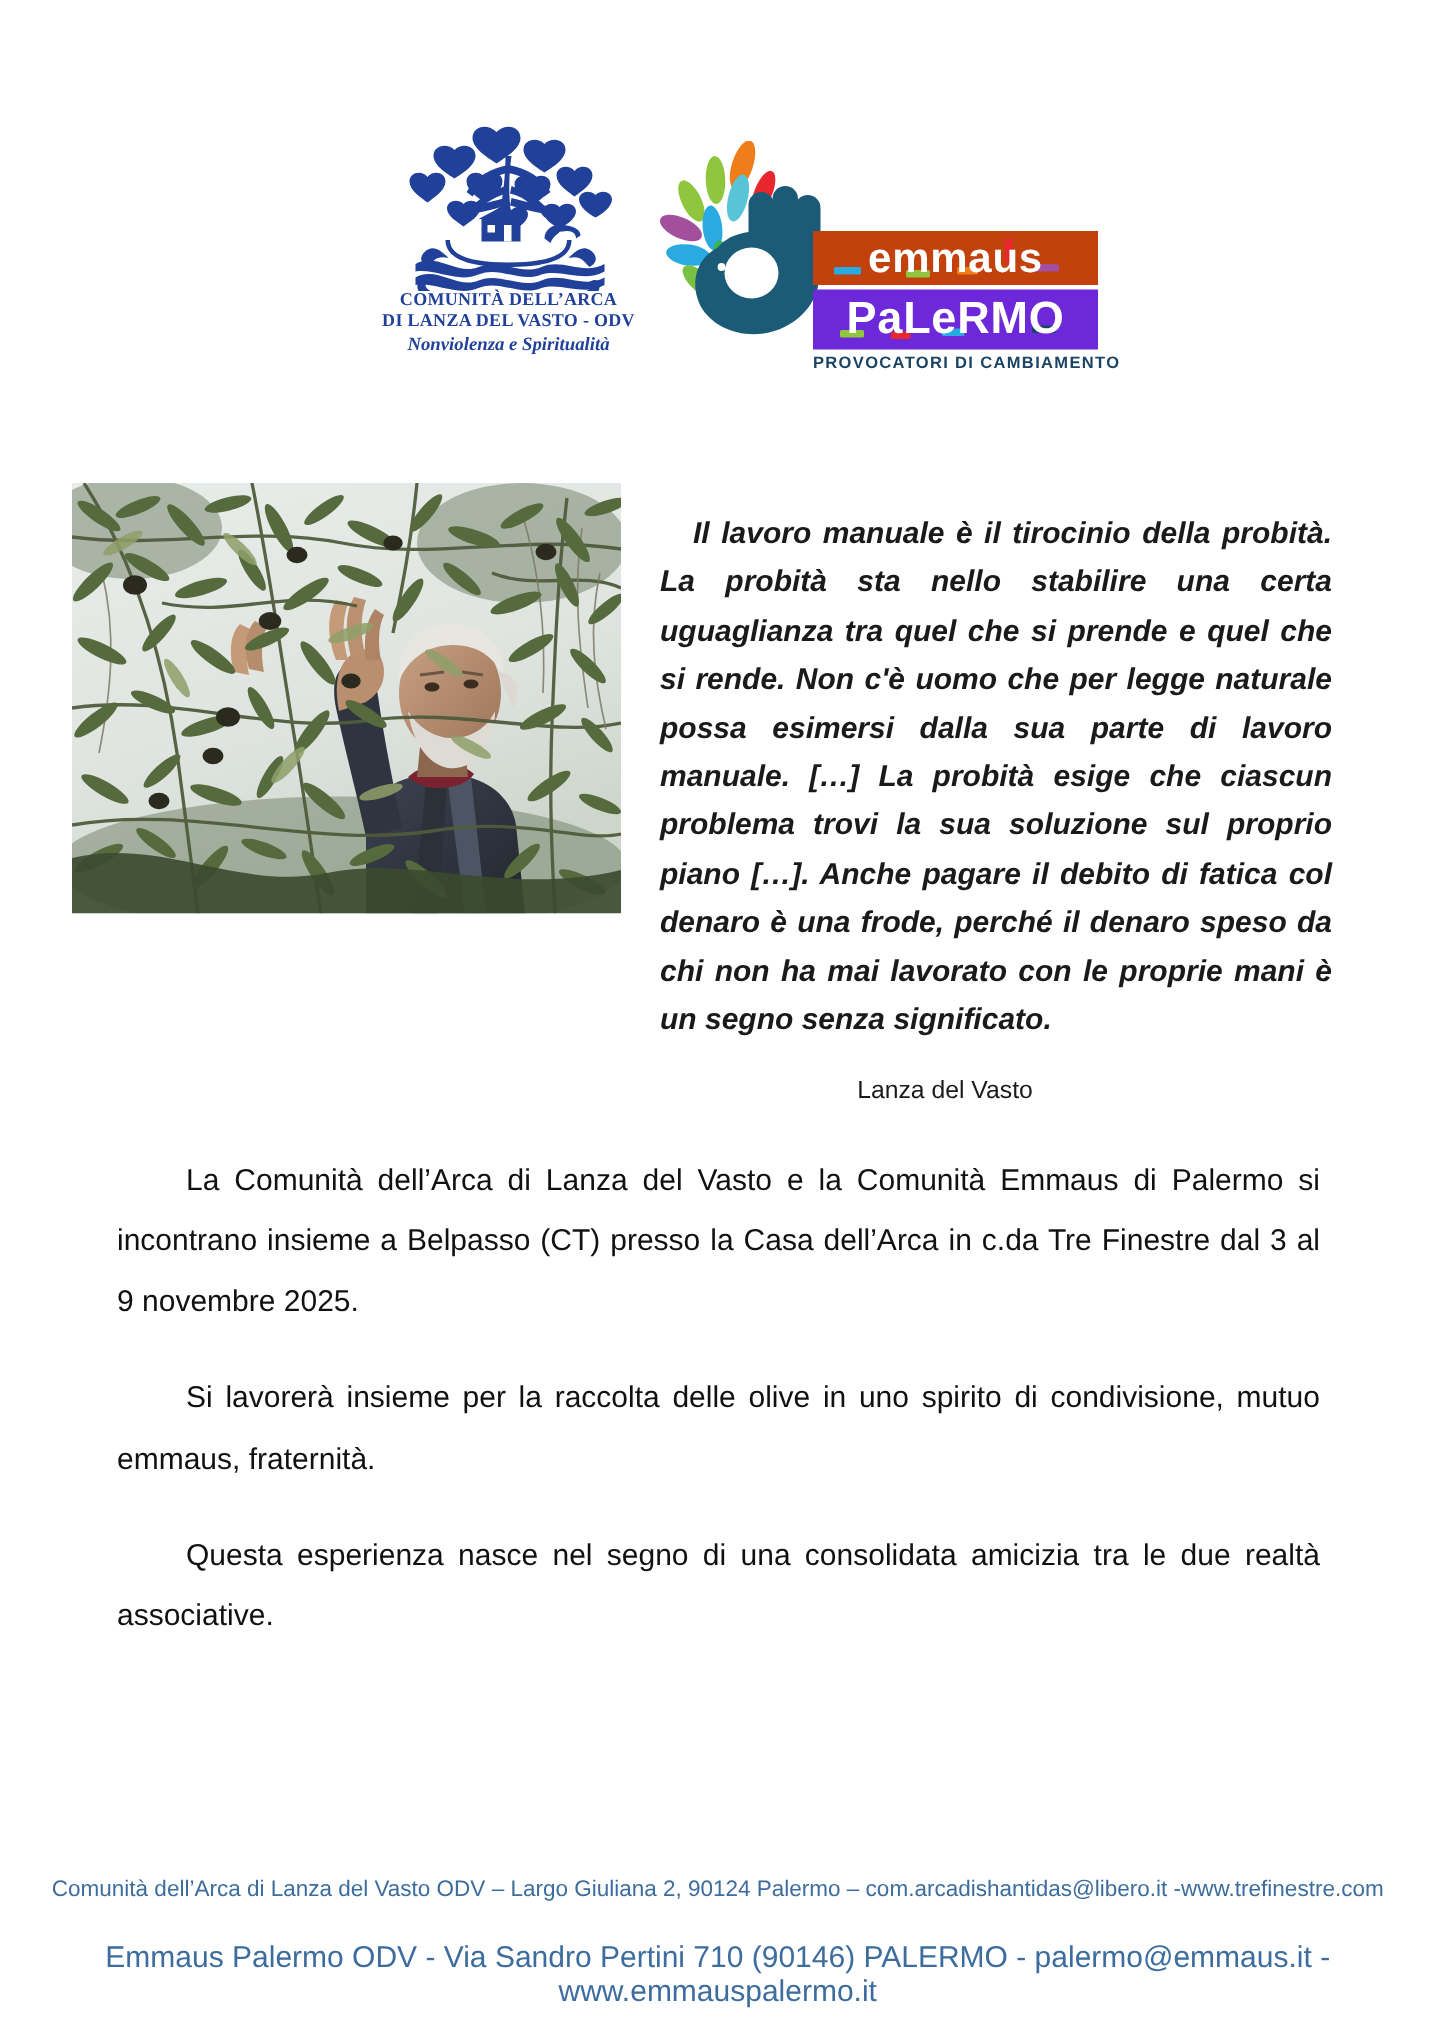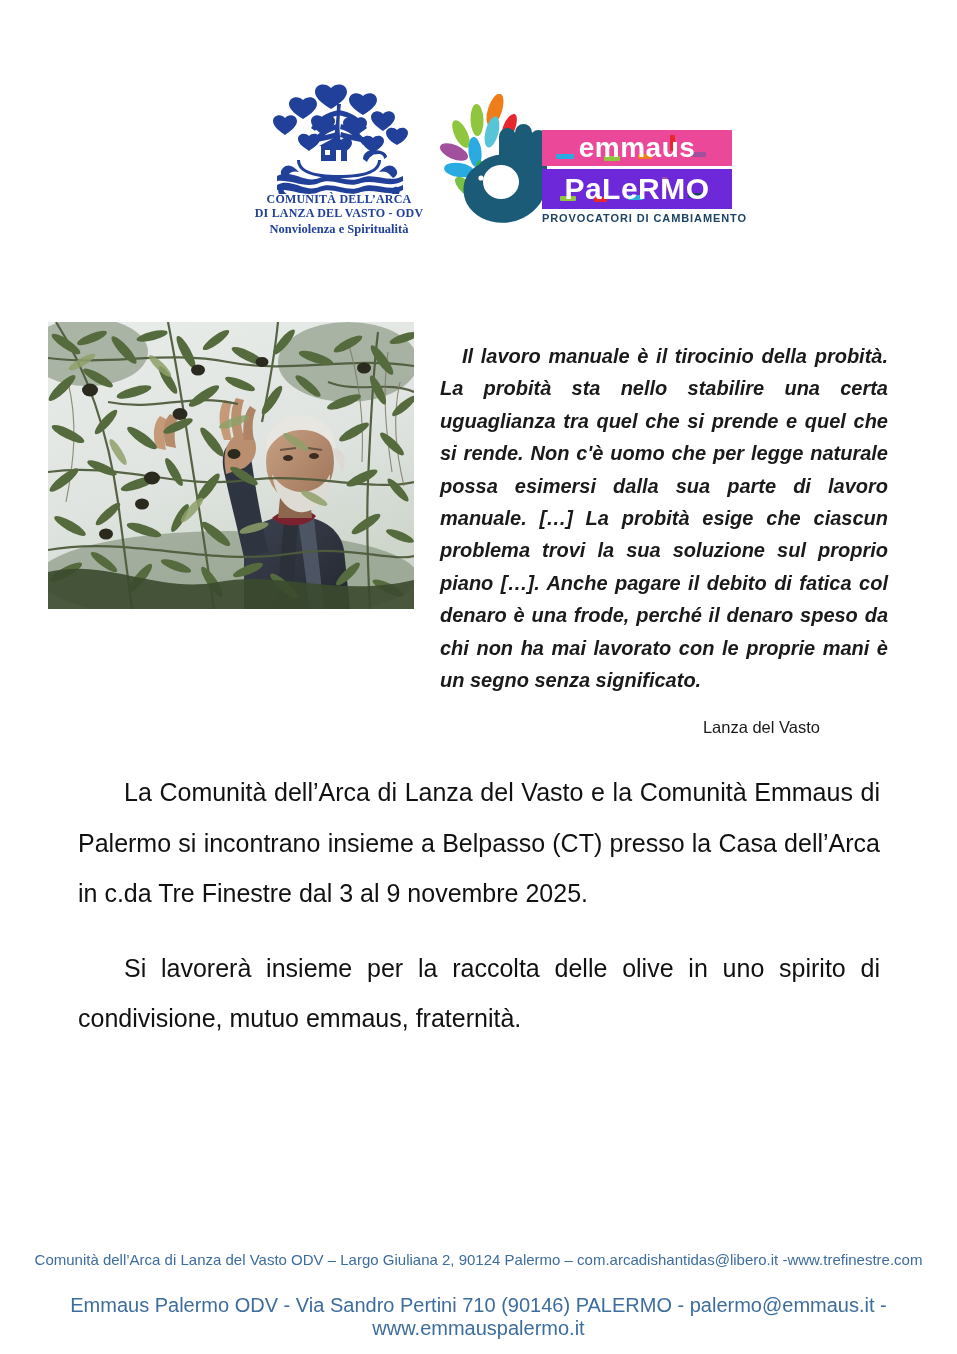--- a/index.html
+++ b/index.html
@@ -51,20 +51,21 @@
     line-height: 1.18;
   }
   .arca-l1, .arca-l2 {
     font-size: 12px;
     font-weight: 700;
     letter-spacing: 0.2px;
     white-space: nowrap;
   }
   .arca-l3 {
     font-size: 12.5px;
+    font-style: italic;
     font-weight: 700;
     margin-top: 2px;
     white-space: nowrap;
   }
 
   
   .emmaus-logo {
     position: absolute;
     left: 437px;
     top: 8px;
@@ -80,22 +81,23 @@
   }
   .emmaus-words {
     position: absolute;
     left: 105px;
     top: 44px;
     width: 190px;
   }
   .emmaus-box {
     position: relative;
     height: 36px;
-    background: #ec4899;
+    background: #c2410c;
     overflow: hidden;
+    margin-top: 24px;
   }
   .palermo-box {
     position: relative;
     height: 40px;
     background: #6d28d9;
     overflow: hidden;
     margin-top: 3px;
   }
   .wordmark {
     position: absolute;
@@ -153,35 +155,35 @@
     font-style: italic;
     font-weight: 600;
     line-height: 1.62;
     text-align: justify;
     text-indent: 22px;
     color: #1a1a1a;
   }
   .quote-attrib {
     margin: 22px 0 0 0;
     font-size: 16.5px;
-    text-align: right;
+    text-align: center;
     padding-right: 68px;
     color: #1a1a1a;
   }
 
   
   .body-block {
     position: absolute;
     left: 78px;
     top: 767px;
     width: 802px;
   }
   .body-p {
     margin: 0 0 24px 0;
-    font-size: 25px;
+    font-size: 20px;
     line-height: 2.02;
     text-align: justify;
     text-indent: 46px;
     color: #111111;
   }
   .body-p:last-child { margin-bottom: 0; }
 
   
   .footer {
     position: absolute;
@@ -470,16 +472,17 @@
 </div>
 
 <div class="quote-block">
   <p class="quote-text">Il lavoro manuale è il tirocinio della probità. La probità sta nello stabilire una certa uguaglianza tra quel che si prende e quel che si rende. Non c'è uomo che per legge naturale possa esimersi dalla sua parte di lavoro manuale. […] La probità esige che ciascun problema trovi la sua soluzione sul proprio piano […]. Anche pagare il debito di fatica col denaro è una frode, perché il denaro speso da chi non ha mai lavorato con le proprie mani è un segno senza significato.</p>
   <p class="quote-attrib">Lanza del Vasto</p>
 </div>
 
 <div class="body-block">
   <p class="body-p">La Comunità dell’Arca di Lanza del Vasto e la Comunità Emmaus di Palermo si incontrano insieme a Belpasso (CT) presso la Casa dell’Arca in c.da Tre Finestre dal 3 al 9 novembre 2025.</p>
   <p class="body-p">Si lavorerà insieme per la raccolta delle olive in uno spirito di condivisione, mutuo emmaus, fraternità.</p>
+  <p class="body-p">Questa esperienza nasce nel segno di una consolidata amicizia tra le due realtà associative.</p>
 </div>
 
 <div class="footer footer-1">Comunità dell’Arca di Lanza del Vasto ODV – Largo Giuliana 2, 90124 Palermo – com.arcadishantidas@libero.it -www.trefinestre.com</div>
 <div class="footer footer-2">Emmaus Palermo ODV - Via Sandro Pertini 710 (90146) PALERMO - palermo@emmaus.it - www.emmauspalermo.it</div>
 
 </body></html>

